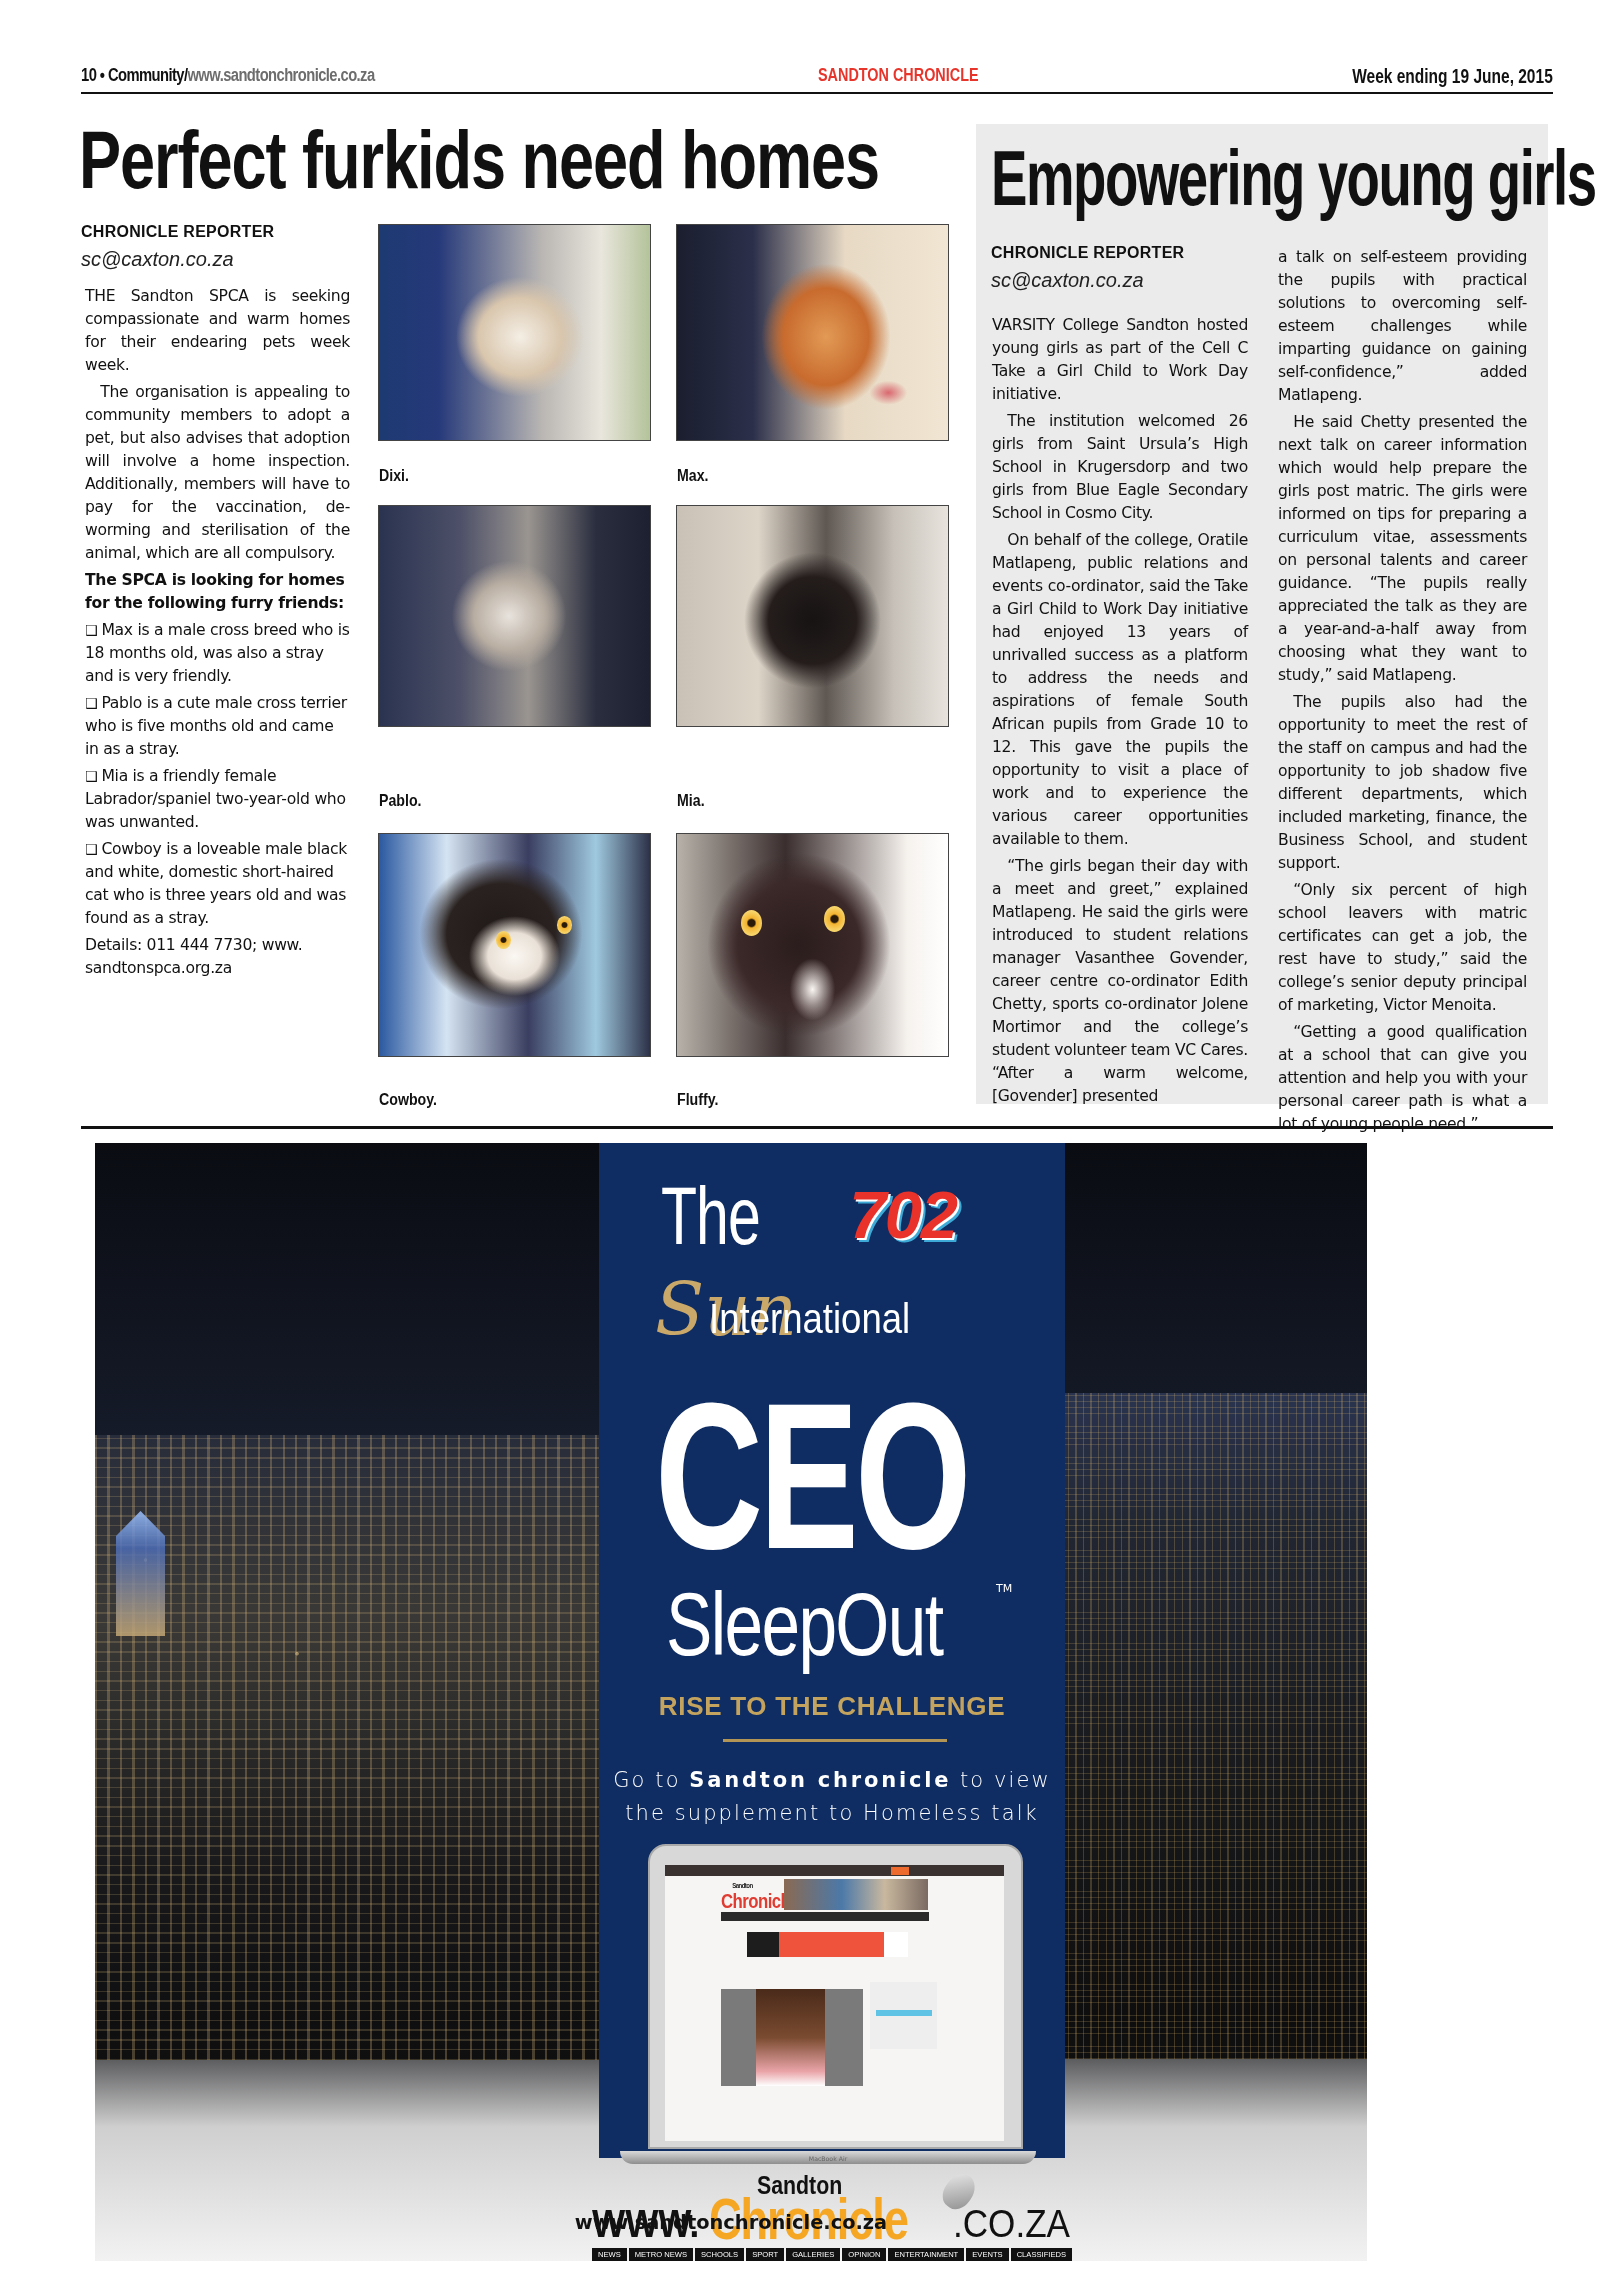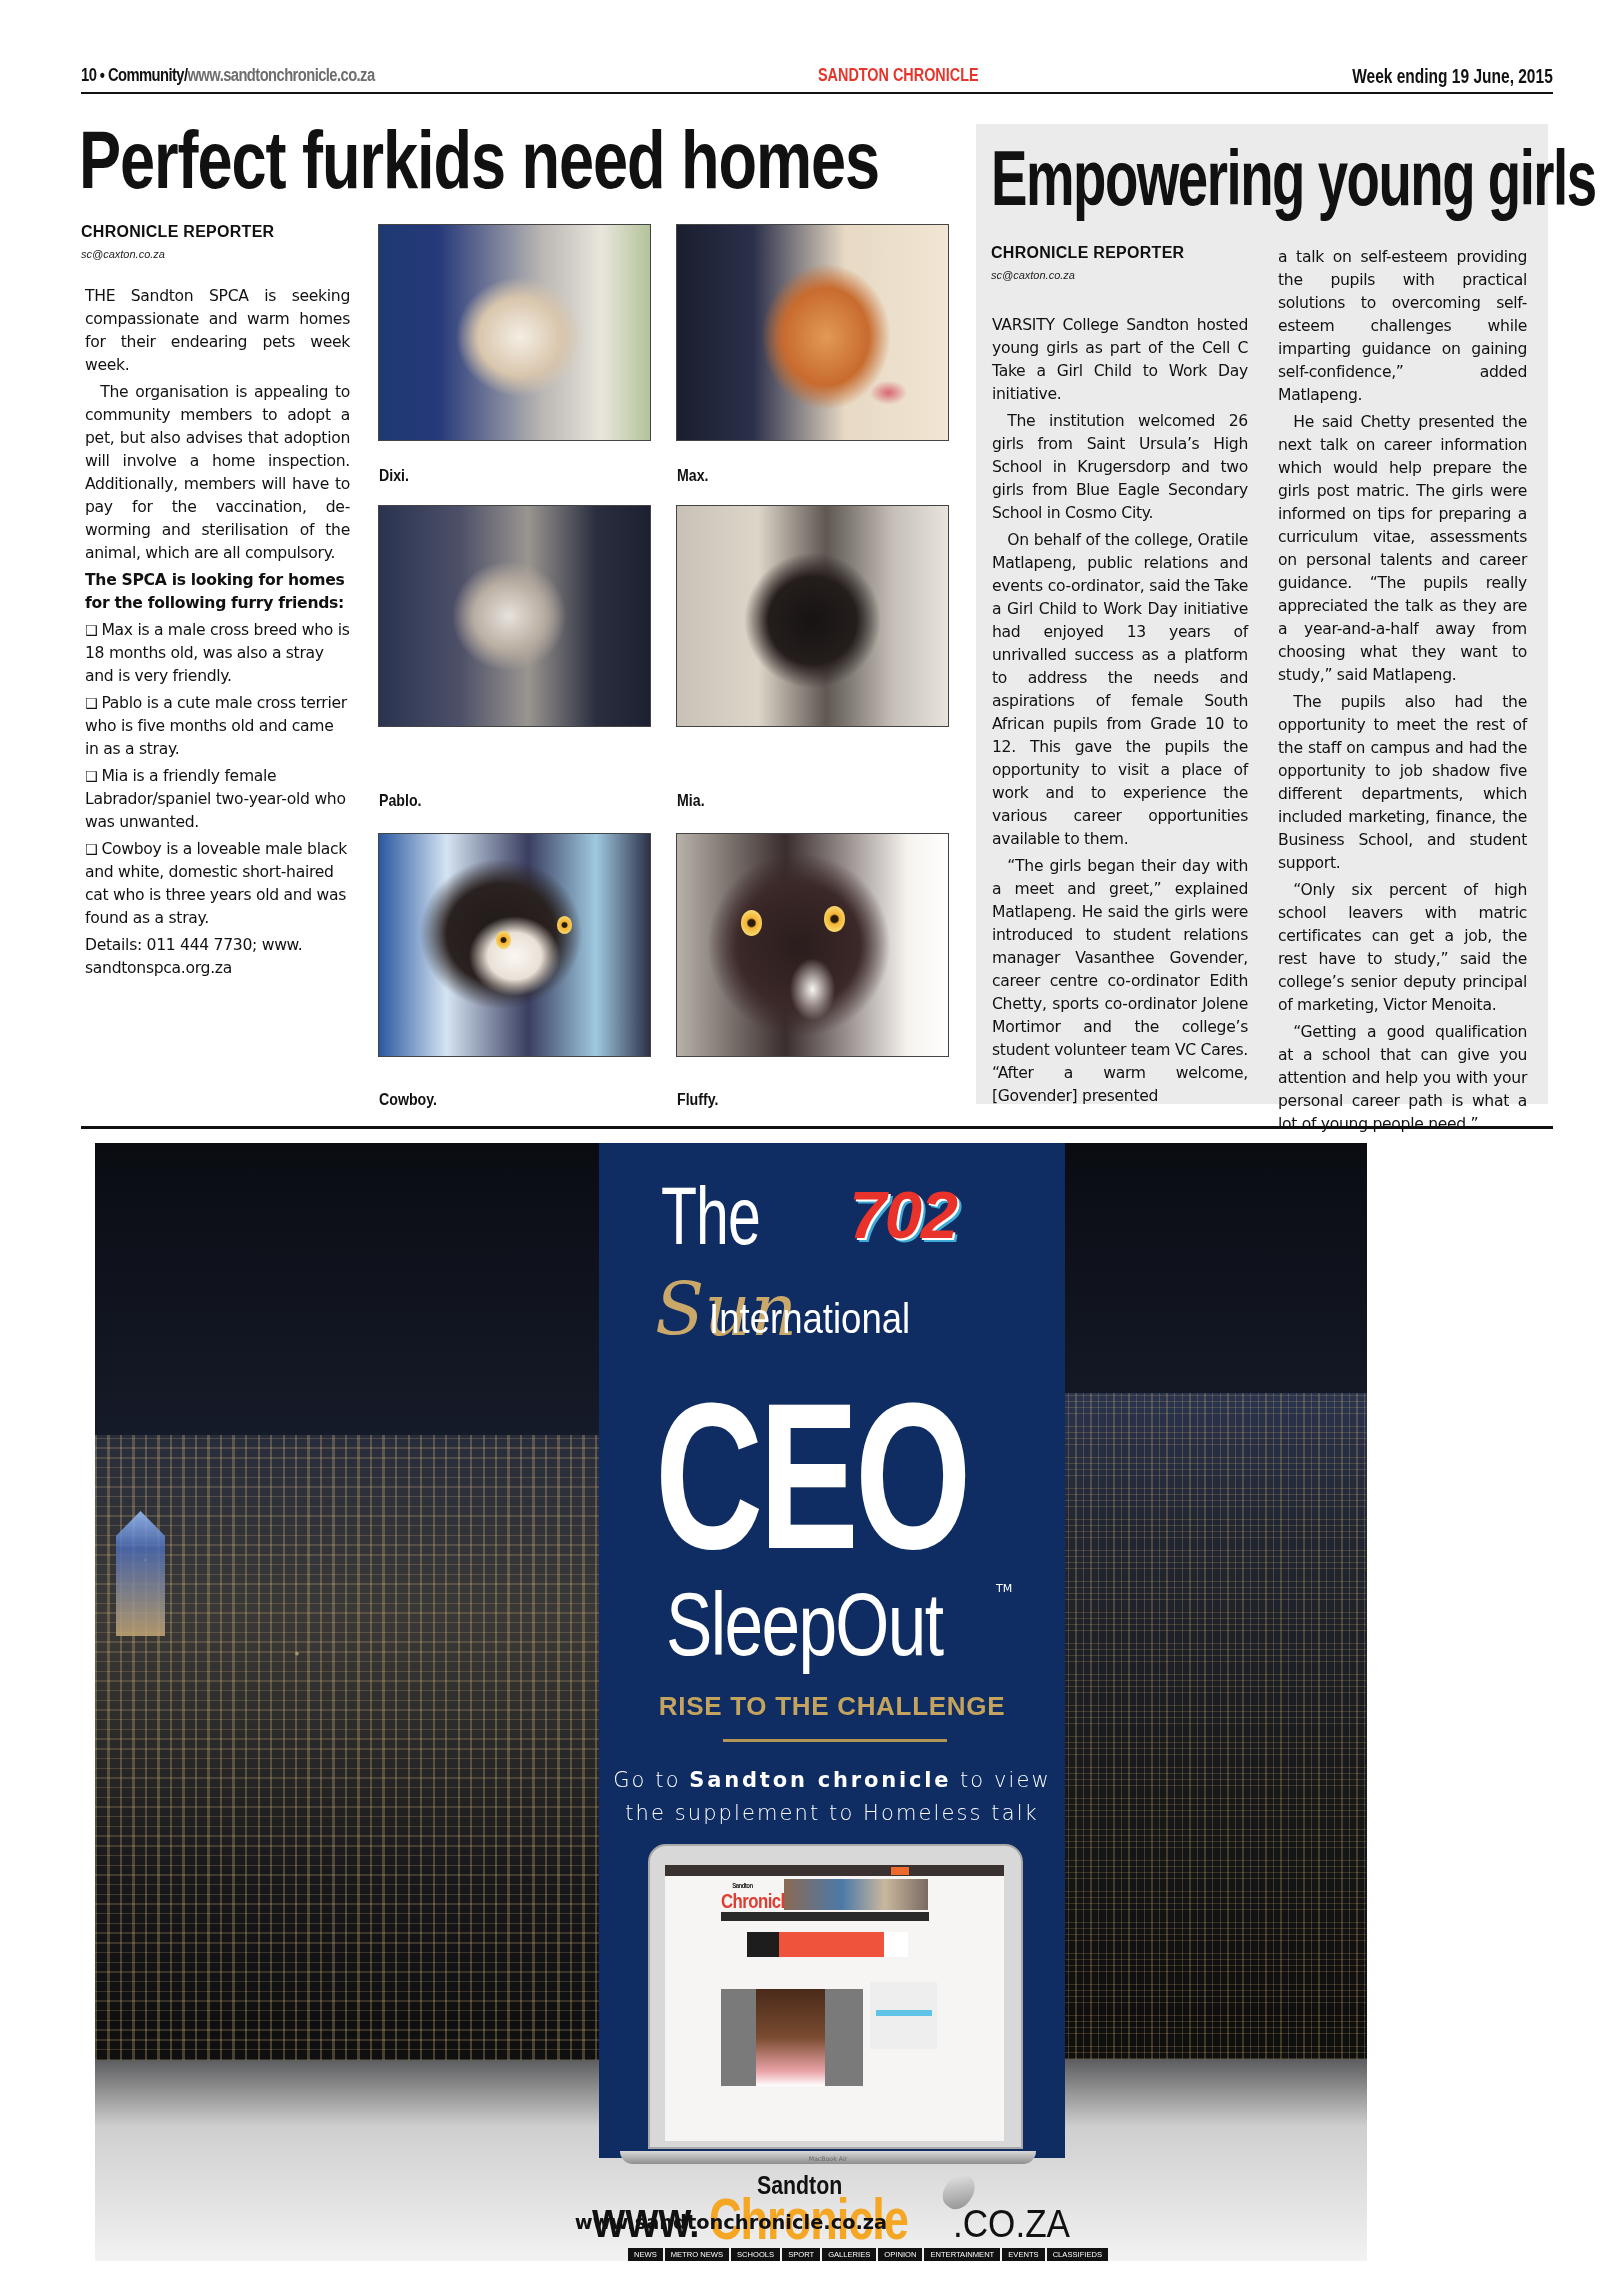--- a/index.html
+++ b/index.html
@@ -11,21 +11,21 @@
   .folio-left { position: absolute; left: 0; top: 0; font-family: "Liberation Sans", sans-serif; font-weight: bold; font-size: 18px; letter-spacing: -0.7px; transform: scaleX(0.82); transform-origin: left top; white-space: nowrap; }
   .folio-left .url { color: #6d6d6d; }
   .folio-center { position: absolute; left: 737px; top: 0; font-family: "Liberation Sans", sans-serif; font-weight: bold; font-size: 18px; color: #e8352b; transform: scaleX(0.8); transform-origin: left top; white-space: nowrap; }
   .folio-right { position: absolute; right: 0; top: 0; font-family: "Liberation Sans", sans-serif; font-weight: bold; font-size: 19.4px; transform: scaleX(0.8); transform-origin: right top; white-space: nowrap; }
   .folio-rule { position: absolute; left: 81px; top: 92px; width: 1472px; height: 2.1px; background: #111; }
 
   
   .headline-left { position: absolute; left: 79px; top: 119px; font-family: "Liberation Sans", sans-serif; font-weight: bold; font-size: 82px; line-height: 1; letter-spacing: -1.4px; transform: scaleX(0.77); transform-origin: left top; white-space: nowrap; }
 
   .byline { font-family: "Liberation Sans", sans-serif; font-weight: 900; font-size: 17.4px; letter-spacing: 0.3px; transform: scaleX(0.92); transform-origin: left top; white-space: nowrap; }
-  .email { font-family: "Liberation Sans", sans-serif; font-style: italic; font-size: 11px; color: #222; margin-top: 5.6px; }
+  .email { font-family: "Liberation Sans", sans-serif; font-style: italic; font-size: 20px; color: #222; margin-top: 5.6px; }
 
   .col { position: absolute; font-family: "DejaVu Sans", sans-serif; font-size: 15.6px; line-height: 23px; text-align: justify; letter-spacing: -0.3px; }
   .col p { margin: 4px; }
   .col p.indent { text-indent: 15.3px; }
   .col .bold { font-weight: bold; }
   .col .item::before { content: "\2751"; font-size: 14px; margin-right: 4.2px; }
   .col .ragged { text-align: left; }
 
   
   .left-byline { position: absolute; left: 81px; top: 221px; }
@@ -113,21 +113,21 @@
   .ls-side-text { position: absolute; left: 5.6px; top: 28px; width: 56px; height: 5.6px; background: #5fc3e6; }
   .laptop-base { position: absolute; left: 28px; top: 1008px; width: 416px; height: 12.5px; background: linear-gradient(180deg, #d9d9d9, #8e8e8e); border-radius: 0 0 21px 21px; }
   .laptop-label { position: absolute; left: 0; width: 100%; bottom: 1.4px; text-align: center; font-size: 6.2px; color: #666; }
 
   .brand { position: absolute; left: 497px; top: 1027px; width: 480px; height: 90px; }
   .brand-sandton { position: absolute; left: 165px; top: 0; font-family: "Liberation Sans", sans-serif; font-weight: bold; font-size: 26px; color: #111; transform: scaleX(0.82); transform-origin: left top; }
   .brand-www { position: absolute; left: 0; top: 32px; font-family: "Liberation Sans", sans-serif; font-weight: bold; font-size: 39px; color: #111; transform: scaleX(0.9); transform-origin: left top; }
   .brand-chron { position: absolute; left: 117px; top: 15.3px; font-family: "Liberation Sans", sans-serif; font-weight: bold; font-size: 58px; color: #f5a623; letter-spacing: -1.4px; transform: scaleX(0.78); transform-origin: left top; }
   .brand-coza { position: absolute; left: 361px; top: 32px; font-family: "Liberation Sans", sans-serif; font-size: 39px; color: #111; transform: scaleX(0.9); transform-origin: left top; }
   .brand-mouse { position: absolute; left: 353px; top: 2.8px; width: 28px; height: 37px; border-radius: 50% 50% 45% 45%; background: linear-gradient(135deg, #ececec, #8c8c8c); transform: rotate(35deg); }
-  .brand-nav { position: absolute; left: 0; top: 78px; width: 480px; height: 14px; display: flex; gap: 2.1px; margin-left: 36px; }
+  .brand-nav { position: absolute; left: 0; top: 78px; width: 480px; height: 14px; display: flex; gap: 2.1px; }
   .brand-nav span { background: #111; color: #fff; font-family: "Liberation Sans", sans-serif; font-size: 7.6px; line-height: 14px; text-align: center; flex: auto; padding: 0 2.8px; transform: none; }
   .brand-url { position: absolute; left: 0; width: 100%; top: 1122px; text-align: center; font-family: "DejaVu Sans", sans-serif; font-weight: bold; font-size: 19.4px; color: #111; }
 </style>
 </head>
 <body>
 
 <div class="folio">
   <div class="folio-left">
     <span>10 • Community/</span><span class="url">www.sandtonchronicle.co.za</span>
   </div>

